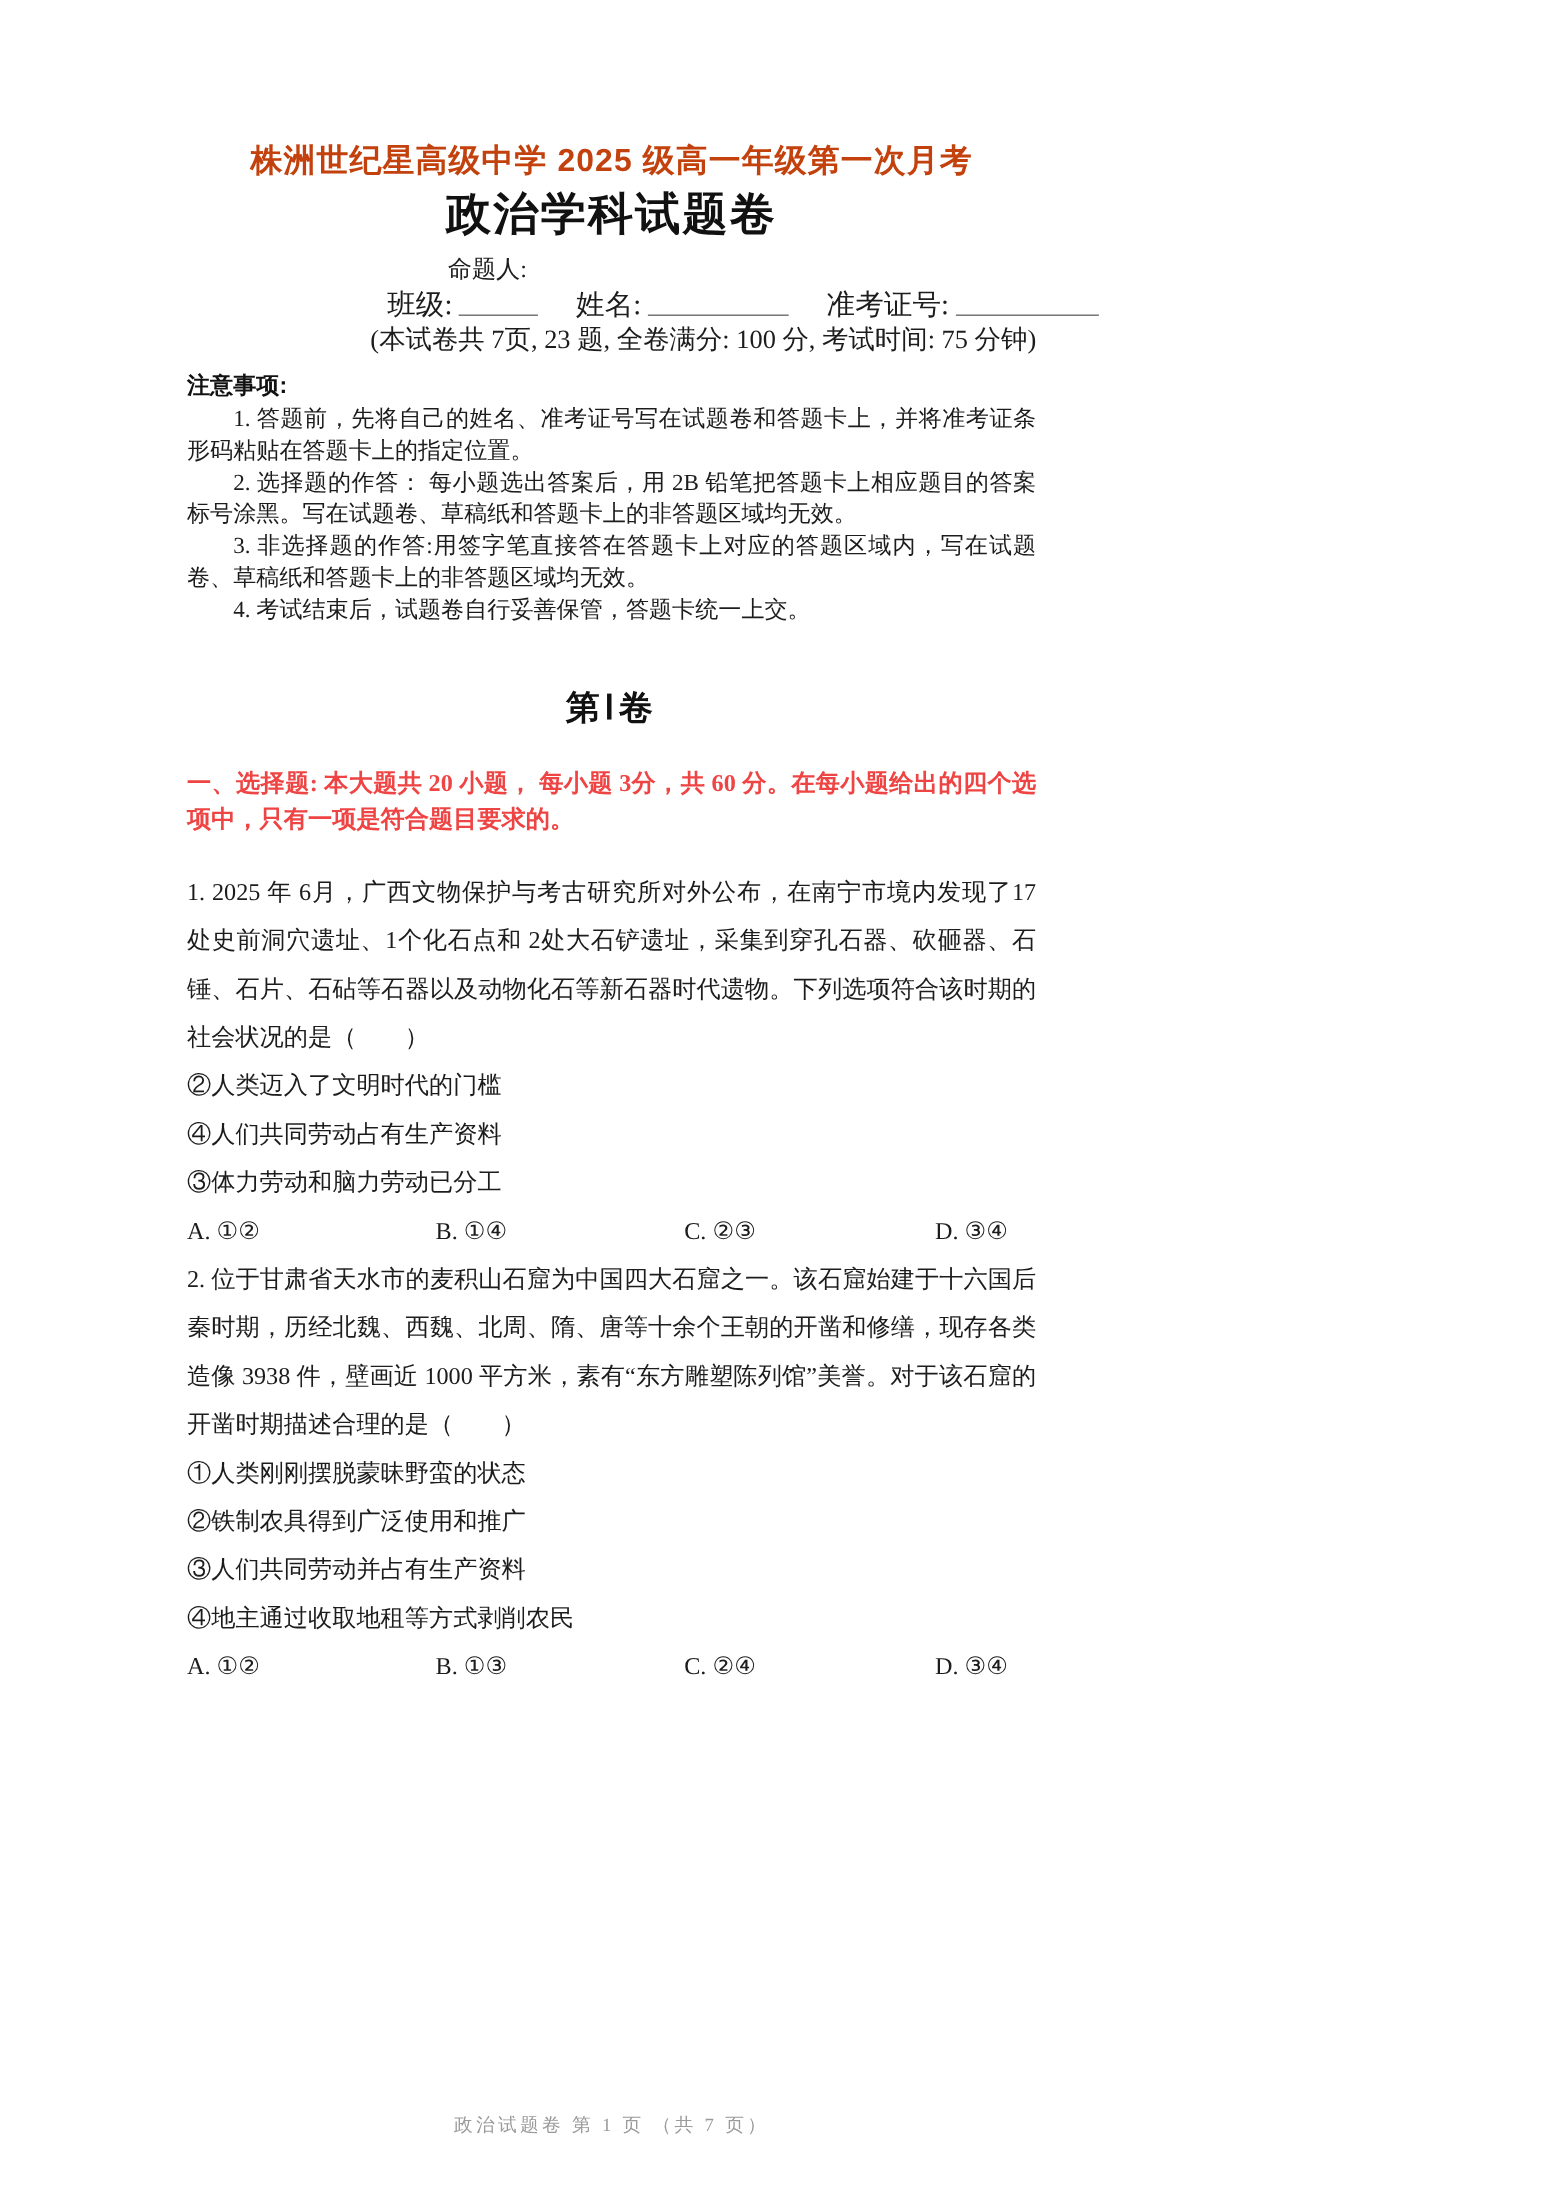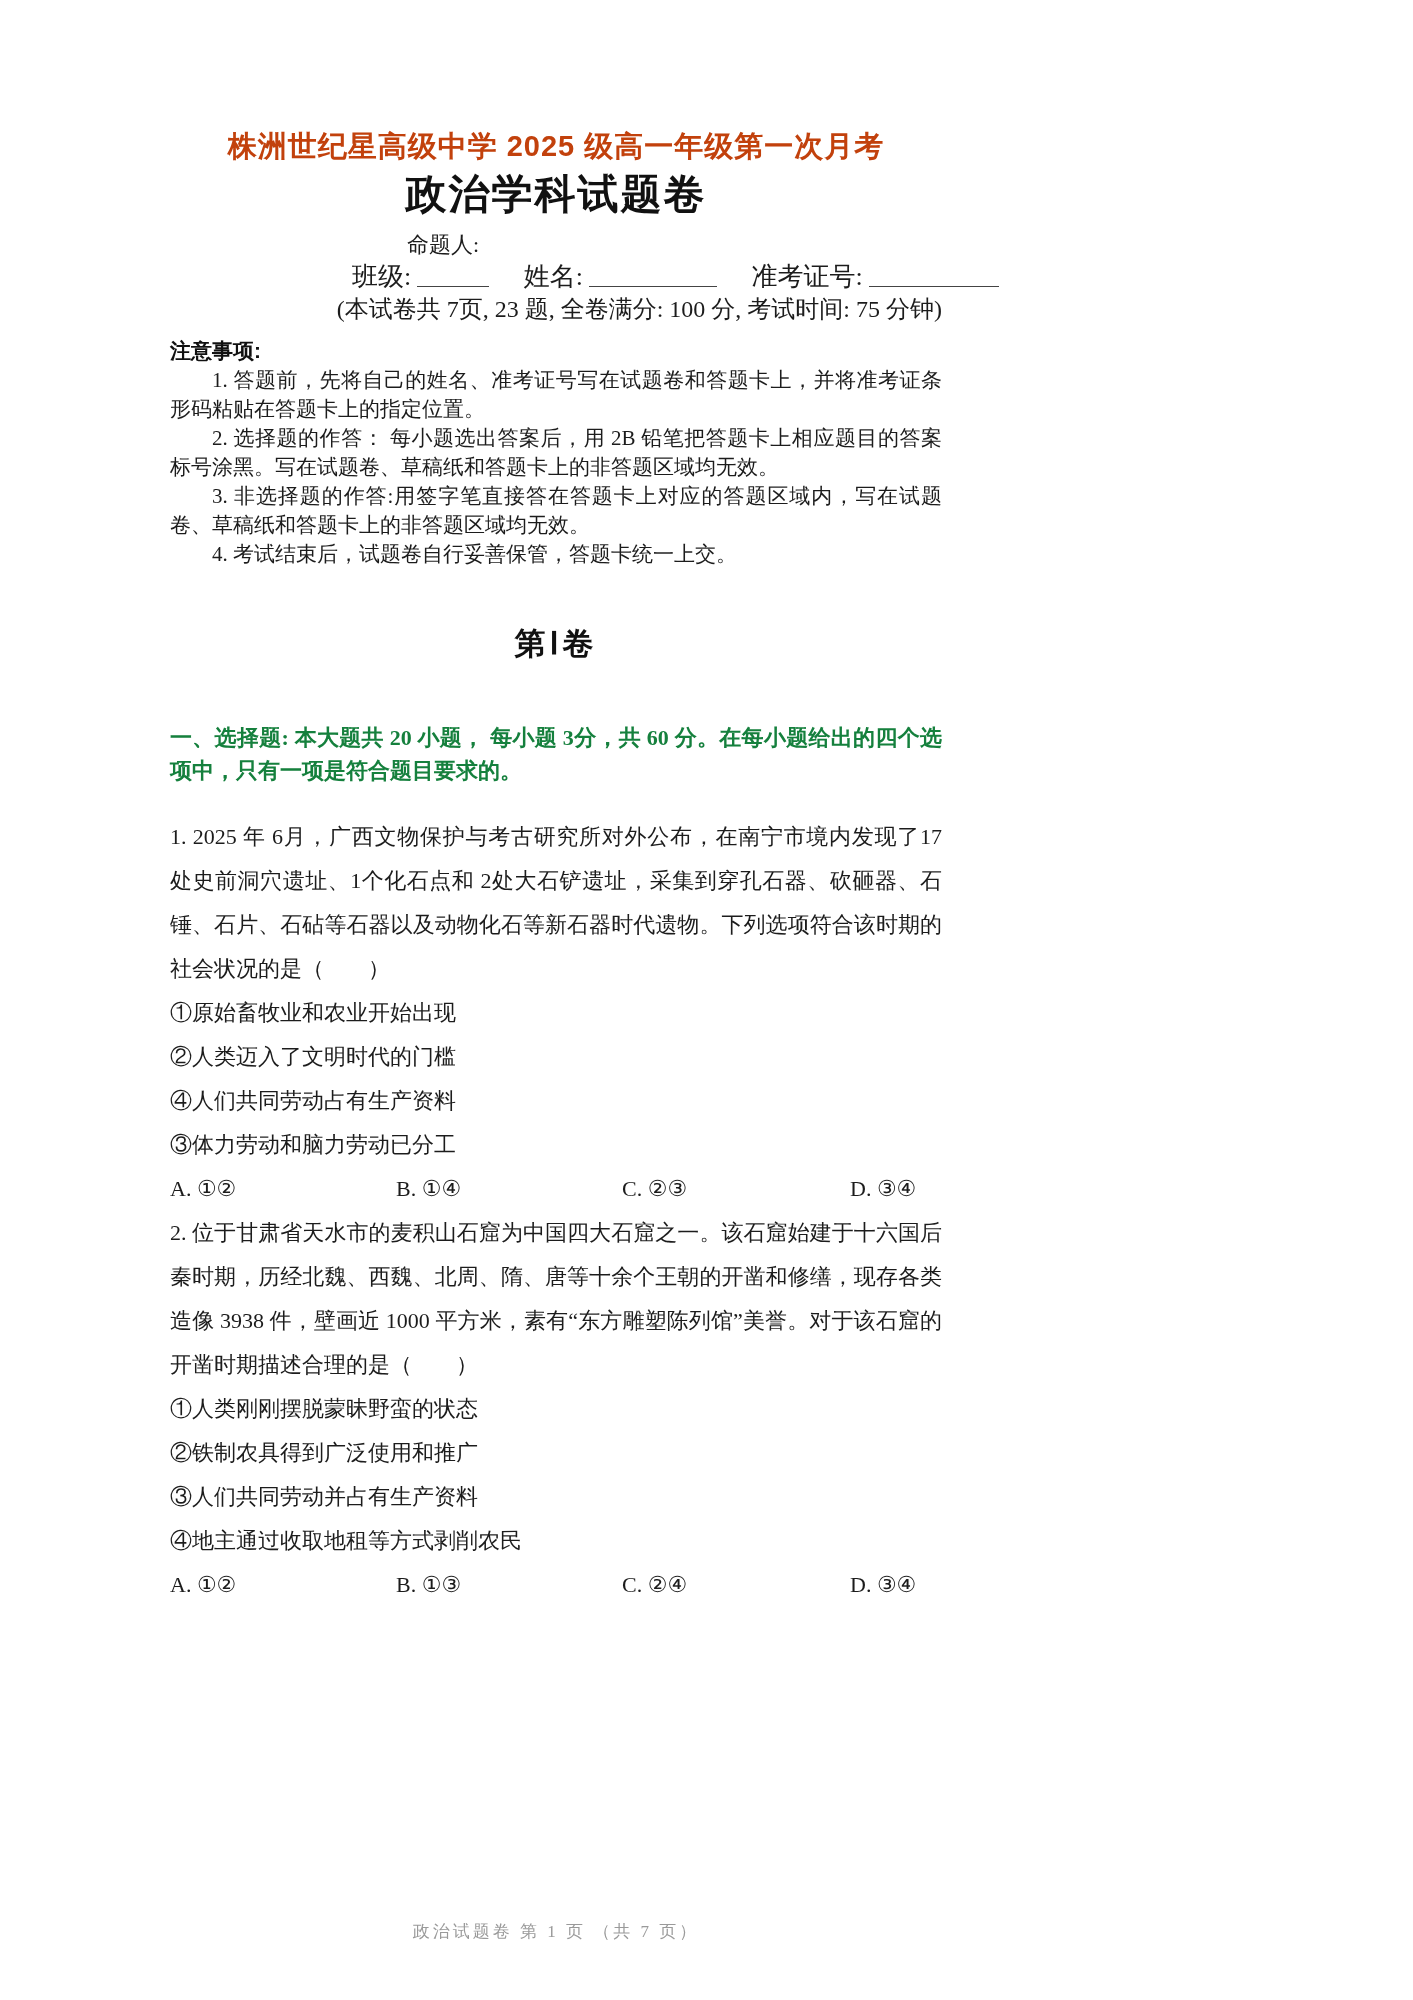--- a/index.html
+++ b/index.html
@@ -31,21 +31,21 @@
     font-size:21px;line-height:30px;margin-top:12px;color:#111;
   }
   .notice p{
     font-size:21px;line-height:29px;margin:0;text-indent:2em;text-align:justify;
   }
   .part-title{
     text-align:center;font-weight:bold;font-size:31px;line-height:42px;
     margin-top:54px;letter-spacing:4px;color:#111;
   }
   .section-intro{
-    font-weight:bold;font-size:22px;line-height:33px;margin-top:56px;text-align:justify;color:#15803d;
+    font-weight:bold;font-size:22px;line-height:33px;margin-top:30px;text-align:justify;color:#ef4444;
   }
   .question{margin-top:28px;}
   .question.second{margin-top:0;}
   .stem{font-size:22px;line-height:44px;text-align:justify;}
   .q-item{font-size:22px;line-height:44px;}
   .options{
     display:grid;grid-template-columns:226px 226px 228px auto;
     font-size:22px;line-height:44px;
   }
   .footer{
@@ -80,21 +80,20 @@
     <p>3. 非选择题的作答:用签字笔直接答在答题卡上对应的答题区域内，写在试题卷、草稿纸和答题卡上的非答题区域均无效。</p>
     <p>4. 考试结束后，试题卷自行妥善保管，答题卡统一上交。</p>
   </div>
 
   <div class="part-title">第Ⅰ卷</div>
 
   <div class="section-intro">一、选择题: 本大题共 20 小题， 每小题 3分，共 60 分。在每小题给出的四个选项中，只有一项是符合题目要求的。</div>
 
   <div class="question">
     <div class="stem">1. 2025 年 6月，广西文物保护与考古研究所对外公布，在南宁市境内发现了17 处史前洞穴遗址、1个化石点和 2处大石铲遗址，采集到穿孔石器、砍砸器、石锤、石片、石砧等石器以及动物化石等新石器时代遗物。下列选项符合该时期的社会状况的是（　　）</div>
-    <div class="q-item">①原始畜牧业和农业开始出现</div>
     <div class="q-item">②人类迈入了文明时代的门槛</div>
     <div class="q-item">④人们共同劳动占有生产资料</div>
     <div class="q-item">③体力劳动和脑力劳动已分工</div>
     <div class="options">
       <span>A. ①②</span>
       <span>B. ①④</span>
       <span>C. ②③</span>
       <span>D. ③④</span>
     </div>
   </div>

